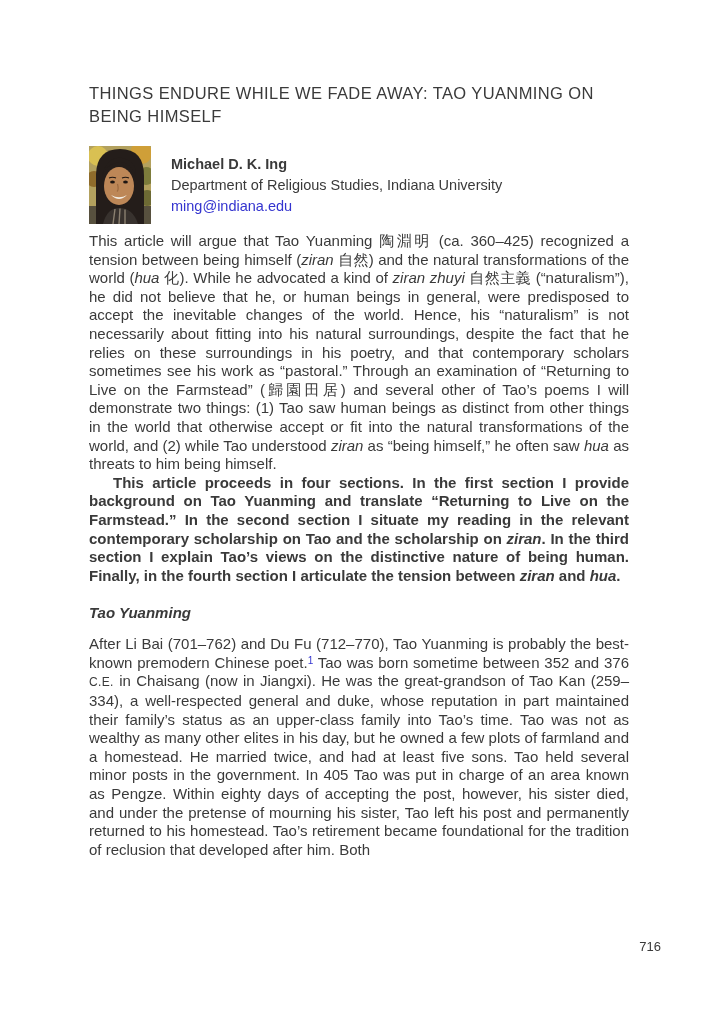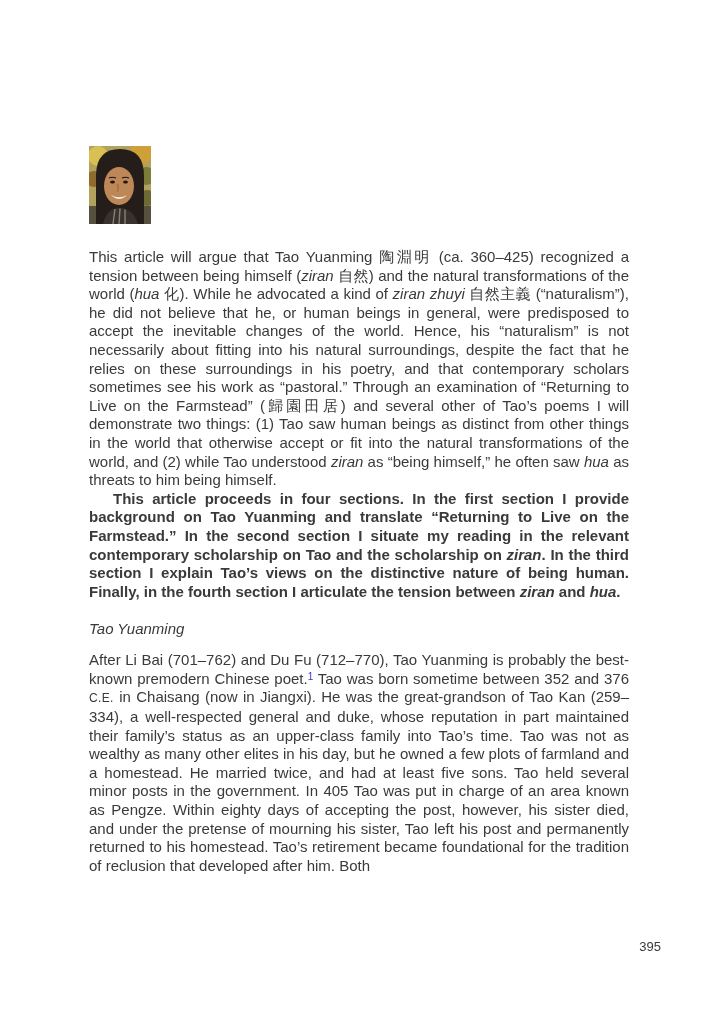--- a/index.html
+++ b/index.html
@@ -49,34 +49,34 @@
   }
   .author-name { font-weight: 700; }
   .author-email {
     color: #3434cf;
     text-decoration: none;
     display: inline-block;
   }
   .body-text {
     position: absolute;
     left: 89px;
-    top: 248px;
+    top: 232px;
     width: 540px;
   }
   .para {
     margin: 0;
     font-size: 15px;
     line-height: 18.6px;
     text-align: justify;
   }
   .para.indent { text-indent: 24px; font-weight: bold; }
   .section-heading {
     margin: 19px 0 14px 0;
     font-size: 15px;
-    font-weight: 400;
+    font-weight: 700;
     font-style: italic;
     color: #3a3a3a;
   }
   .para em { font-style: italic; }
   .para sup.fn {
     color: #3434cf;
     font-size: 10px;
     line-height: 0;
     vertical-align: 4px;
   }
@@ -98,20 +98,21 @@
     top: 939px;
     font-size: 13px;
     color: #3a3a3a;
   }
 </style>
 </head>
 <body>
 
 <div class="page">
 
+  <h1 class="title">THINGS ENDURE WHILE WE FADE AWAY: TAO YUANMING ON BEING HIMSELF</h1>
 
   <div class="author-block">
     <div class="photo-frame">
       <svg width="62" height="78" viewBox="0 0 62 78">
         <rect x="0" y="0" width="62" height="78" fill="#b3a15e"></rect>
         <circle cx="9" cy="10" r="10" fill="#d9c052"></circle>
         <circle cx="52" cy="7" r="11" fill="#cf9f38"></circle>
         <circle cx="57" cy="30" r="9" fill="#7d7c3b"></circle>
         <circle cx="5" cy="33" r="8" fill="#8f6c2b"></circle>
         <circle cx="58" cy="52" r="8" fill="#6d6a34"></circle>
@@ -122,25 +123,30 @@
         <ellipse cx="23.5" cy="36" rx="2.4" ry="1.5" fill="#1d1512"></ellipse>
         <ellipse cx="36.5" cy="36" rx="2.4" ry="1.5" fill="#1d1512"></ellipse>
         <path d="M20 32 Q23.5 30.5 27 32" stroke="#1d1512" stroke-width="1.2" fill="none"></path>
         <path d="M33 32 Q36.5 30.5 40 32" stroke="#1d1512" stroke-width="1.2" fill="none"></path>
         <path d="M28.5 38 Q30 44 28 45.5" stroke="#9c6a40" stroke-width="1.2" fill="none"></path>
         <path d="M22 49 Q30 57 38 49 Q30 53.5 22 49 Z" fill="#f2ece2"></path>
         <path d="M14 78 Q18 62 30 62 Q44 62 49 78 Z" fill="#38322e"></path>
         <path d="M26 63 L24 78 M31 62.5 L30 78 M36 63.5 L36 78" stroke="#8b8070" stroke-width="1.4" fill="none"></path>
       </svg>
     </div>
+    <div class="author-meta">
+      <div class="author-name">Michael D. K. Ing</div>
+      <div class="author-affiliation">Department of Religious Studies, Indiana University</div>
+      <a class="author-email" href="#">ming@indiana.edu</a>
+    </div>
   </div>
 
   <div class="body-text">
     <p class="para"><span>This article will argue that Tao Yuanming 陶淵明 (ca. 360–425) recognized a tension between being himself (</span><em>ziran</em><span> 自然) and the natural transformations of the world (</span><em>hua</em><span> 化). While he advocated a kind of </span><em>ziran zhuyi</em><span> 自然主義 (“naturalism”), he did not believe that he, or human beings in general, were predisposed to accept the inevitable changes of the world. Hence, his “naturalism” is not necessarily about fitting into his natural surroundings, despite the fact that he relies on these surroundings in his poetry, and that contemporary scholars sometimes see his work as “pastoral.” Through an examination of “Returning to Live on the Farmstead” (歸園田居) and several other of Tao’s poems I will demonstrate two things: (1) Tao saw human beings as distinct from other things in the world that otherwise accept or fit into the natural transformations of the world, and (2) while Tao understood </span><em>ziran</em><span> as “being himself,” he often saw </span><em>hua</em><span> as threats to him being himself.</span></p>
     <p class="para indent"><span>This article proceeds in four sections. In the first section I provide background on Tao Yuanming and translate “Returning to Live on the Farmstead.” In the second section I situate my reading in the relevant contemporary scholarship on Tao and the scholarship on </span><em>ziran</em><span>. In the third section I explain Tao’s views on the distinctive nature of being human. Finally, in the fourth section I articulate the tension between </span><em>ziran</em><span> and </span><em>hua</em><span>.</span></p>
     <h2 class="section-heading">Tao Yuanming</h2>
     <p class="para"><span>After Li Bai (701–762) and Du Fu (712–770), Tao Yuanming is probably the best-known premodern Chinese poet.</span><sup class="fn">1</sup><span> Tao was born sometime between 352 and 376 </span><span class="sc">C.E.</span><span> in Chaisang (now in Jiangxi). He was the great-grandson of Tao Kan (259–334), a well-respected general and duke, whose reputation in part maintained their family’s status as an upper-class family into Tao’s time. Tao was not as wealthy as many other elites in his day, but he owned a few plots of farmland and a homestead. He married twice, and had at least five sons. Tao held several minor posts in the government. In 405 Tao was put in charge of an area known as Pengze. Within eighty days of accepting the post, however, his sister died, and under the pretense of mourning his sister, Tao left his post and permanently returned to his homestead. Tao’s retirement became foundational for the tradition of reclusion that developed after him. Both</span></p>
   </div>
 
 
-  <div class="page-number">395</div>
+  <div class="page-number">716</div>
 
 </div>
 
 </body></html>

